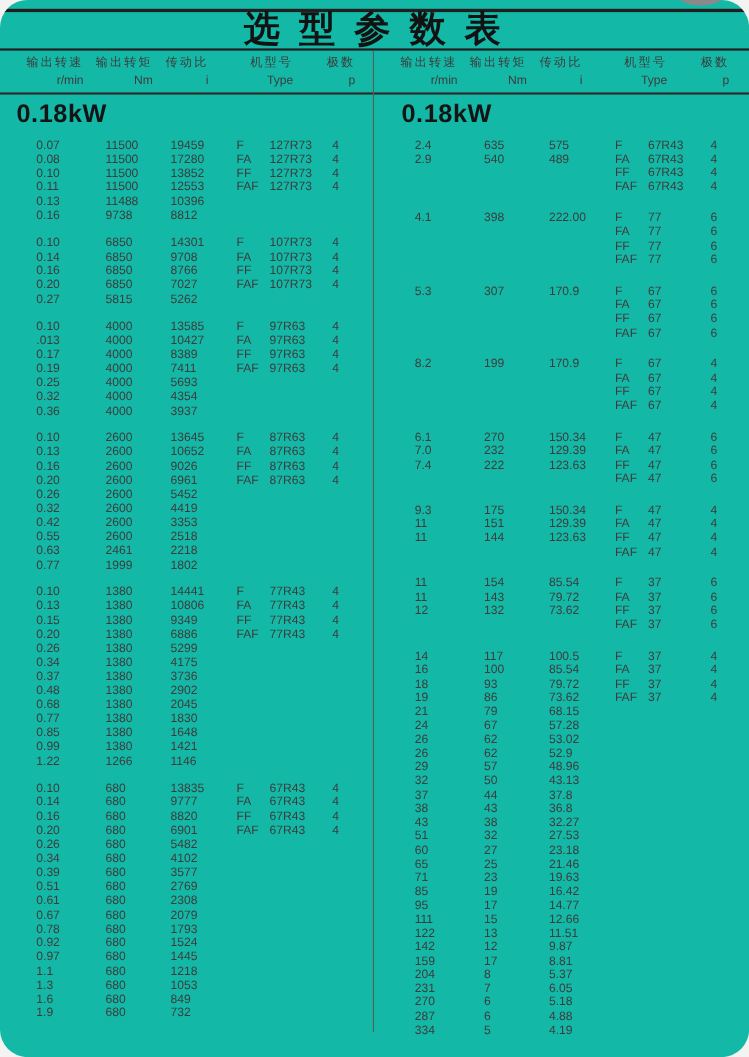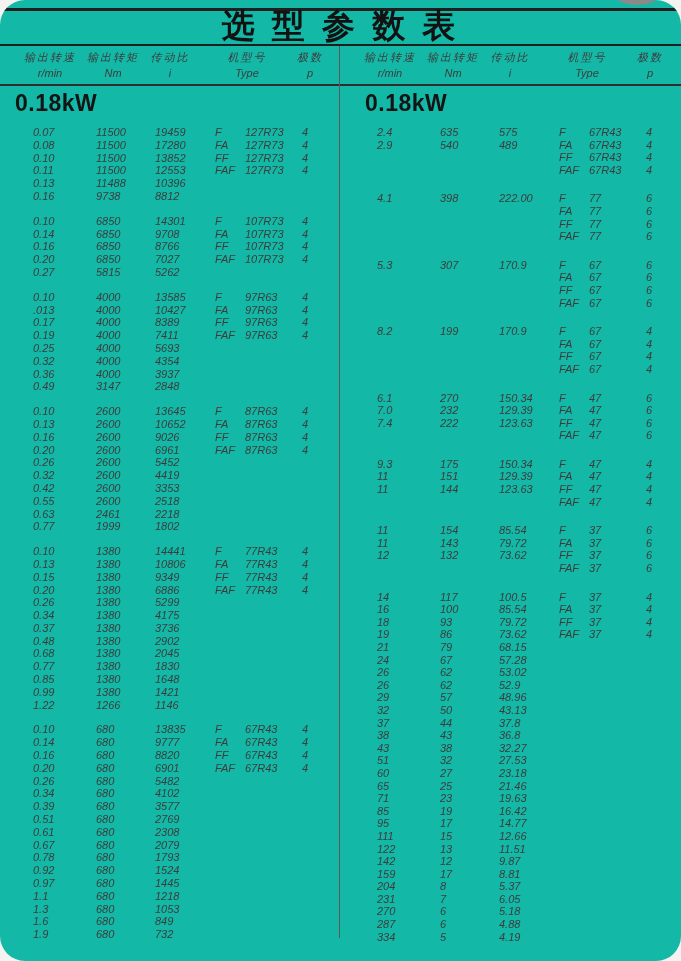--- a/index.html
+++ b/index.html
@@ -18,33 +18,33 @@
   .vdivider{position:absolute;left:339px;top:46px;width:1px;height:892px;background:#5a5a5a;}
   .title{
     position:absolute;top:7px;left:0;width:681px;margin:0;text-align:center;
     font-size:33px;line-height:37px;font-weight:bold;color:#121212;letter-spacing:4px;
     white-space:pre;
   }
   .header-panel{position:absolute;top:49px;height:35px;}
   .header-panel.hp-left{left:0;width:340px;}
   .header-panel.hp-right{left:340px;width:341px;}
   .hcell{
-    position:absolute;top:0;transform:translateX(-50%);text-align:center;
-    font-size:11px;line-height:16px;white-space:nowrap;color:#3c3c3c;font-style:italic;
+    position:absolute;top:0;transform:translateX(-50%);text-align:right;
+    font-size:11px;line-height:16px;white-space:nowrap;color:#3c3c3c;
   }
   .hcell .zh{letter-spacing:2px;}
   .panel{position:absolute;top:86px;}
   .panel-left{left:0;width:340px;}
   .panel-right{left:340px;width:341px;}
   .power{
     font-size:23px;font-weight:bold;color:#141414;
     margin:4px 12px 9px 15px;letter-spacing:0.5px;
   }
   .panel-right .power{margin-left:25px;}
-  .rows{padding-left:33px;font-style:italic;}
+  .rows{padding-left:33px;}
   .panel-right .rows{padding-left:37px;}
   .group{margin-bottom:12px;}
   .panel-right .group{margin-bottom:16px;}
   .row{
     display:grid;grid-template-columns:63px 59px 60px 30px 57px 30px;
     font-size:11px;line-height:12.8px;height:12.8px;white-space:nowrap;
   }
   .panel-right .row{line-height:12.6px;height:12.6px;}
   .cell{overflow:visible;}
 </style>
@@ -250,28 +250,20 @@
             <span class="cell c5"></span>
           </div>
           <div class="row">
             <span class="cell c0">0.36</span>
             <span class="cell c1">4000</span>
             <span class="cell c2">3937</span>
             <span class="cell c3"></span>
             <span class="cell c4"></span>
             <span class="cell c5"></span>
           </div>
-          <div class="row">
-            <span class="cell c0">0.49</span>
-            <span class="cell c1">3147</span>
-            <span class="cell c2">2848</span>
-            <span class="cell c3"></span>
-            <span class="cell c4"></span>
-            <span class="cell c5"></span>
-          </div>
         </div>
         <div class="group">
           <div class="row">
             <span class="cell c0">0.10</span>
             <span class="cell c1">2600</span>
             <span class="cell c2">13645</span>
             <span class="cell c3">F</span>
             <span class="cell c4">87R63</span>
             <span class="cell c5">4</span>
           </div>

